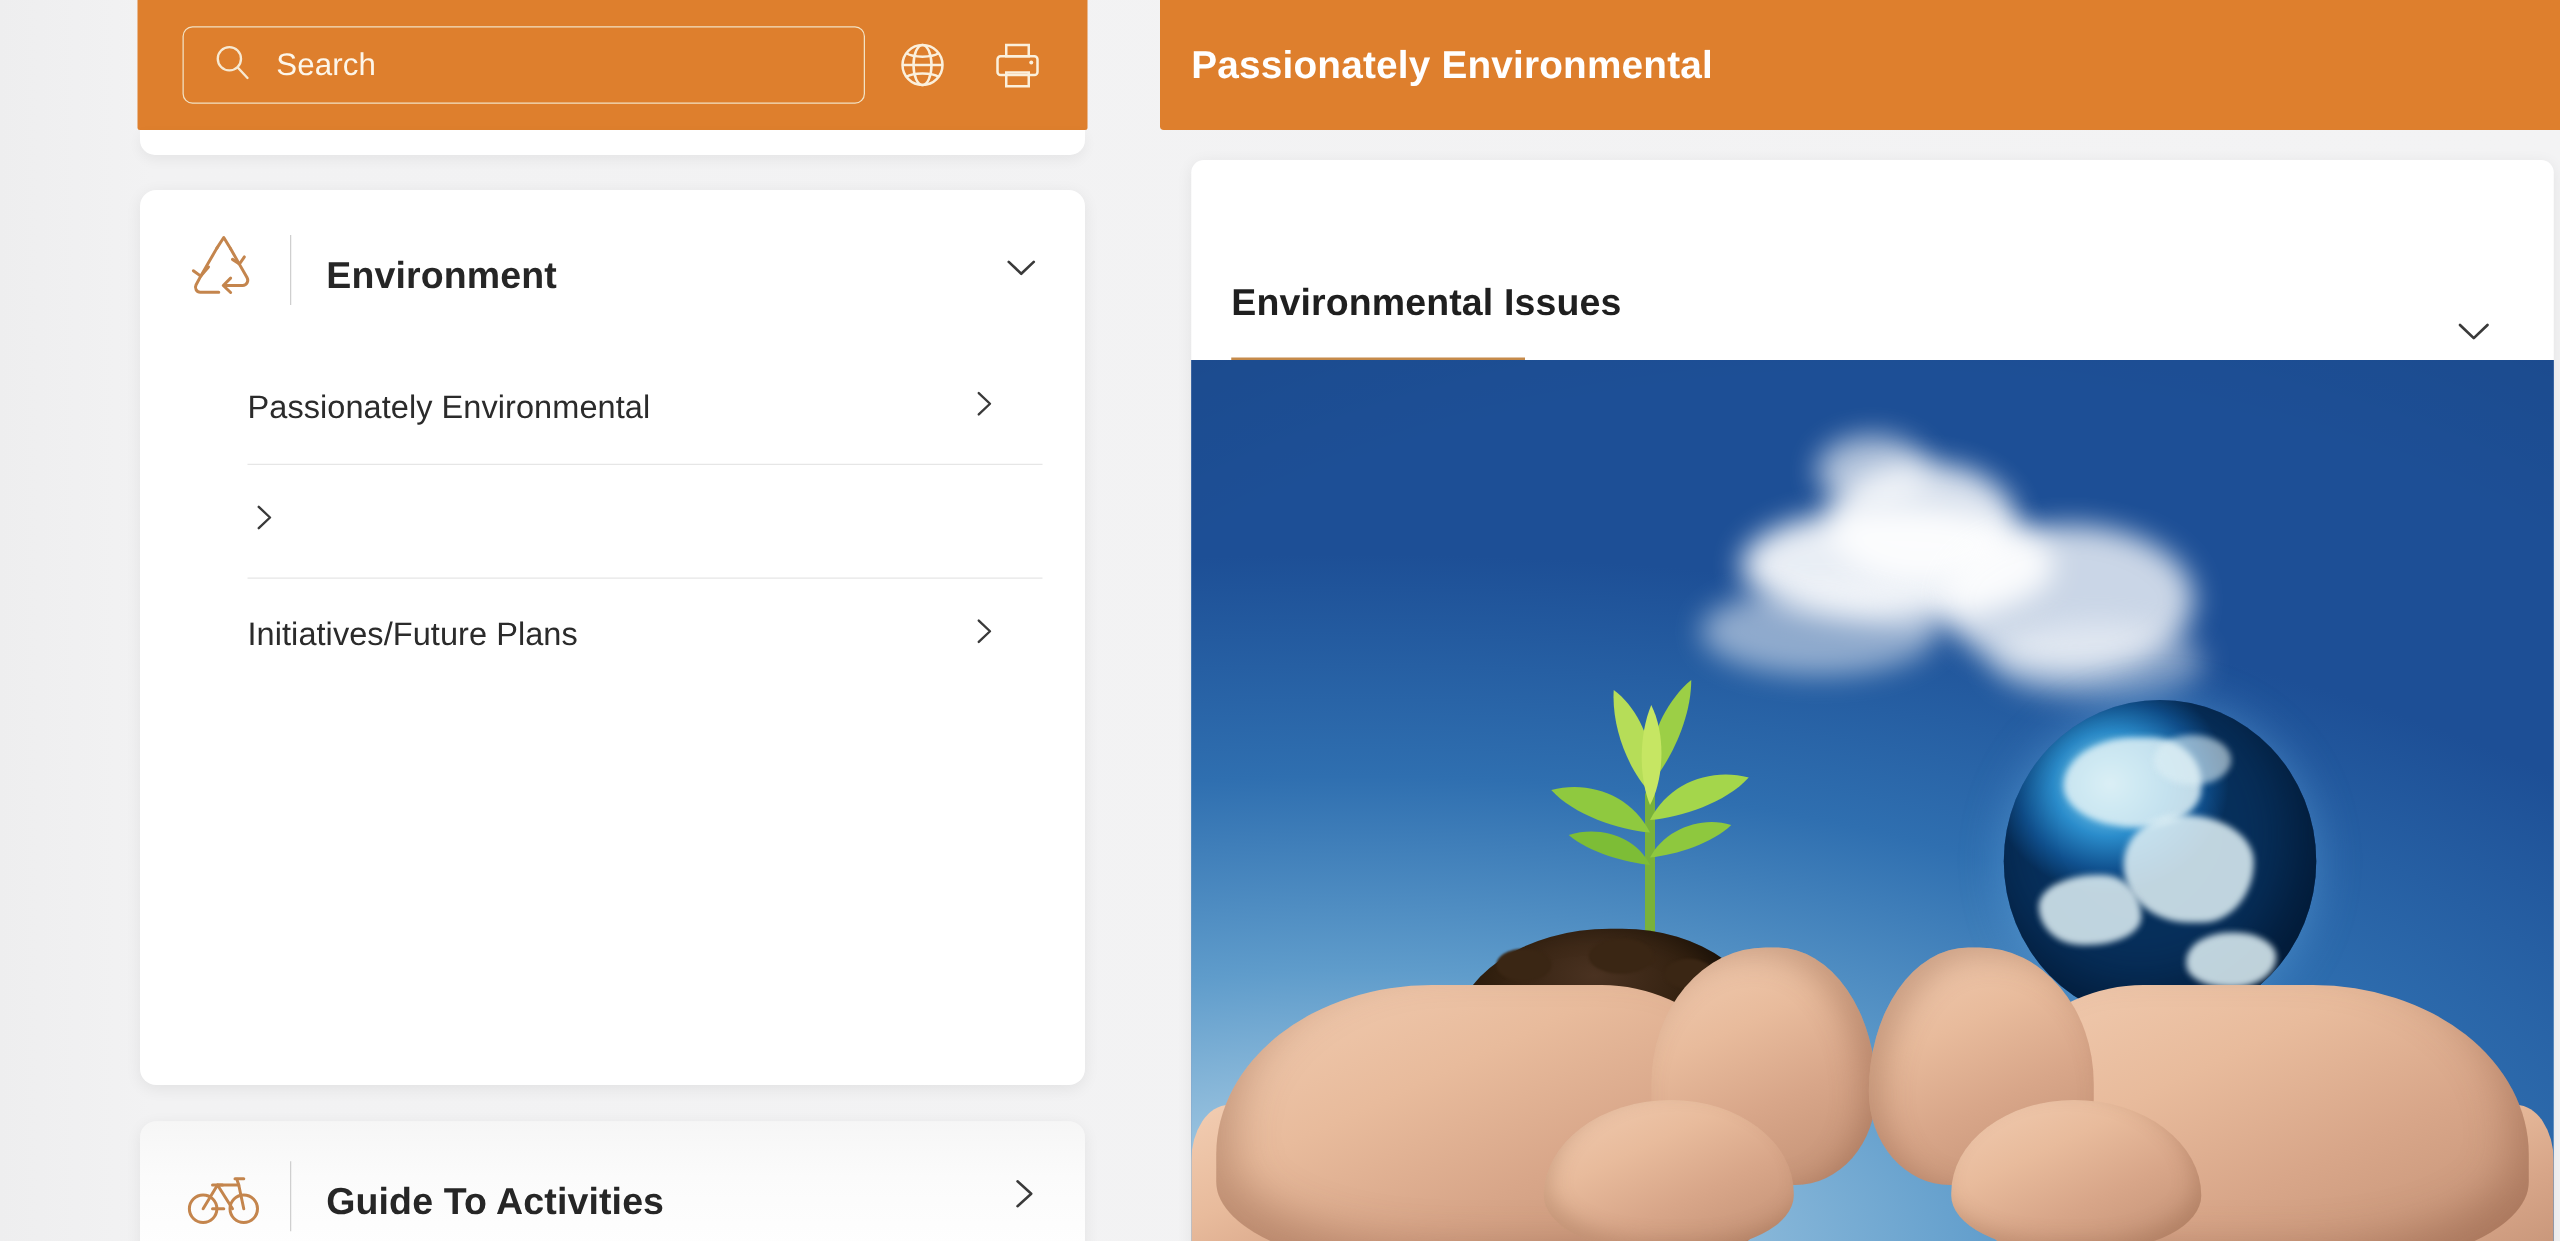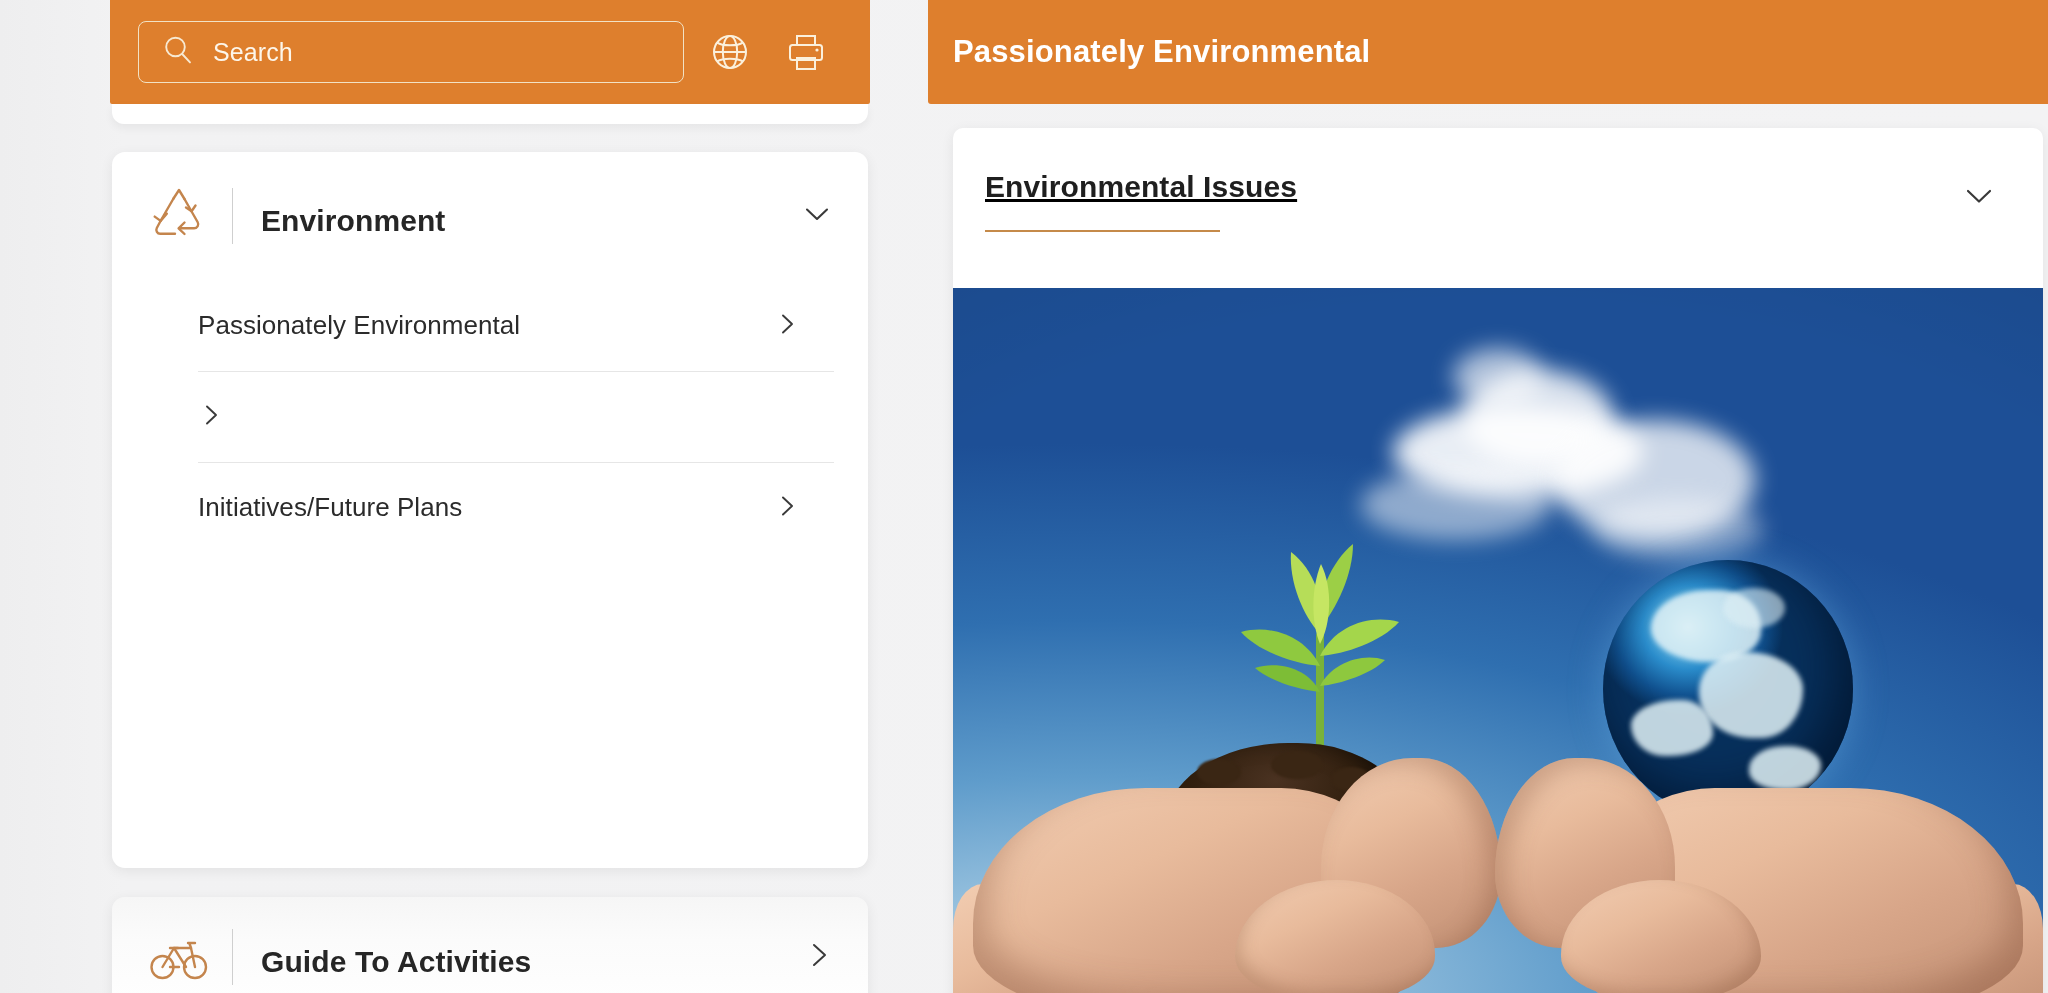--- a/index.html
+++ b/index.html
@@ -33,20 +33,21 @@
     left: 0; top: 0;
     width: 760px;
     height: 104px;
     background: #de7f2d;
     border-bottom-left-radius: 2px;
     border-bottom-right-radius: 2px;
     display: flex;
     align-items: center;
     padding: 0 24px 0 28px;
     gap: 22px;
+    justify-content: center;
   }
 
   #search-box {
     flex: 0 0 auto;
     width: 546px;
     height: 62px;
     border: 1.5px solid #f2e2c4;
     border-radius: 8px;
     display: flex;
     align-items: center;
@@ -201,22 +202,21 @@
     border-radius: 10px 10px 0 0;
     box-shadow: 0 3px 13px rgba(0,0,0,.07);
     overflow: hidden;
   }
 
   #content-card-head {
     position: relative;
     height: 160px;
     padding: 0 46px 0 32px;
     display: flex;
-    align-items: flex-start;
-    text-decoration: underline;
+    align-items: flex-end;
   }
   #content-title-wrap { margin-top: 42px; flex: 1 1 auto; }
   #content-card-title {
     font-size: 30px;
     font-weight: bold;
     color: #1f1f1f;
     letter-spacing: .1px;
   }
   #content-title-underline {
     margin-top: 26px;

